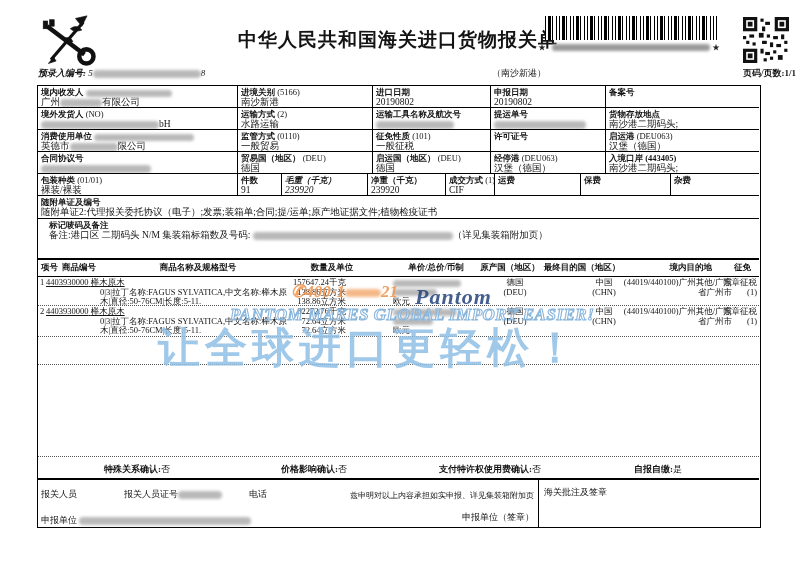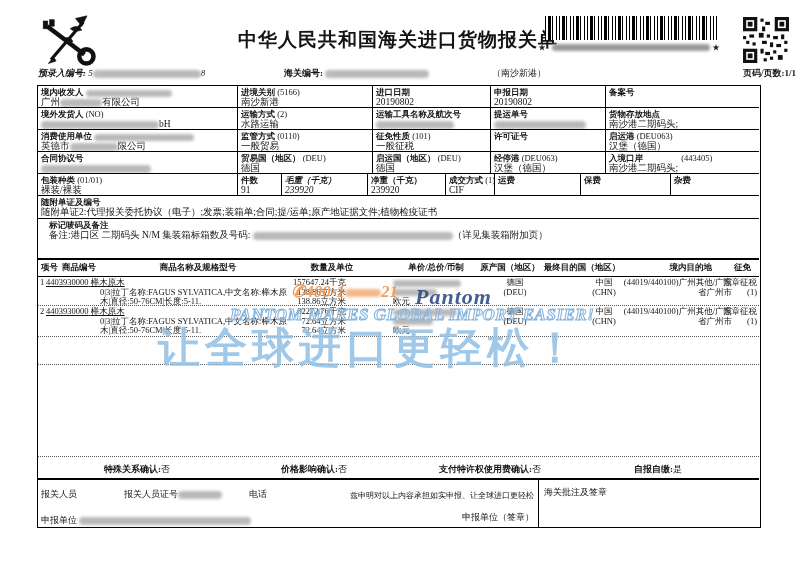--- a/index.html
+++ b/index.html
@@ -120,24 +120,20 @@
         <rect x="4" y="11" width="3" height="2"></rect>
       <rect x="2" y="15" width="2" height="2"></rect>
         <rect x="6" y="16" width="2" height="2"></rect>
     </g>
   </svg>
 
   <div class="inforow" style="left:38px;font-style:italic;">
     <span>预录入编号:</span>
     <span class="norm">5</span><span class="redact" style="width:108px;"></span><span class="norm">8</span>
   </div>
-  <div class="inforow" style="left:284px;">
-    <span>海关编号:</span>
-    <span class="redact" style="width:104px;"></span>
-  </div>
   <div class="inforow norm" style="left:492px;font-weight:normal;">（南沙新港）</div>
   <div class="inforow" style="right:4px;">页码/页数:1/1</div>
 
   <div class="form">
 
     <div class="cell bR bB" style="left:0;top:0;width:200px;height:22px;">
       <div class="lbl"><span>境内收发人</span> <span class="redact sm" style="width:86px;"></span></div>
       <div class="val"><span>广州</span><span class="redact" style="width:42px;"></span><span>有限公司</span></div>
     </div>
     <div class="cell bR bB" style="left:200px;top:0;width:135px;height:22px;">
@@ -207,21 +203,21 @@
     </div>
     <div class="cell bR bB" style="left:335px;top:66px;width:118px;height:22px;">
       <div class="lbl"><span>启运国（地区）</span> <span style="font-weight:normal;">(DEU)</span></div>
       <div class="val">德国</div>
     </div>
     <div class="cell bR bB" style="left:453px;top:66px;width:115px;height:22px;">
       <div class="lbl"><span>经停港</span> <span style="font-weight:normal;">(DEU063)</span></div>
       <div class="val">汉堡（德国）</div>
     </div>
     <div class="cell bB" style="left:568px;top:66px;width:153px;height:22px;">
-      <div class="lbl"><span>入境口岸</span> <span style="font-weight:normal;margin-left:36px;">(443405)</span></div>
+      <div class="lbl"><span>入境口岸</span> <span style="font-weight:bold;">(443405)</span></div>
       <div class="val">南沙港二期码头;</div>
     </div>
 
     <div class="cell bR bB" style="left:0;top:88px;width:200px;height:22px;">
       <div class="lbl"><span>包装种类</span> <span style="font-weight:normal;">(01/01)</span></div>
       <div class="val">裸装/裸装</div>
     </div>
     <div class="cell bR bB" style="left:200px;top:88px;width:44px;height:22px;">
       <div class="lbl">件数</div>
       <div class="val">91</div>
@@ -341,21 +337,21 @@
     <div class="conf" style="left:66px;top:377px;"><b>特殊关系确认:</b><span>否</span></div>
     <div class="conf" style="left:243px;top:377px;"><b>价格影响确认:</b><span>否</span></div>
     <div class="conf" style="left:401px;top:377px;"><b>支付特许权使用费确认:</b><span>否</span></div>
     <div class="conf" style="left:596px;top:377px;"><b>自报自缴:</b><span>是</span></div>
     <div class="hline thick" style="top:392px;"></div>
 
     <div class="vdiv" style="left:500px;top:392px;height:49px;"></div>
     <div class="foot-lbl" style="left:3px;top:402px;">报关人员</div>
     <div class="foot-lbl" style="left:86px;top:402px;"><span>报关人员证号</span><span class="redact" style="width:44px;"></span></div>
     <div class="foot-lbl" style="left:211px;top:402px;">电话</div>
-    <div class="statement" style="left:300px;top:404px;width:196px;text-align:right;">兹申明对以上内容承担如实申报、让全球进口更轻松</div>
+    <div class="statement" style="left:300px;top:404px;width:196px;text-align:right;">兹申明对以上内容承担如实申报、详见集装箱附加页</div>
     <div class="foot-lbl" style="left:400px;top:425px;width:96px;text-align:right;">申报单位（签章）</div>
     <div class="foot-lbl" style="left:506px;top:400px;">海关批注及签章</div>
     <div class="foot-lbl" style="left:3px;top:428px;"><span>申报单位</span> <span class="redact" style="width:172px;"></span></div>
   </div>
 
   <div class="wm wm-phone" style="left:291px;top:281px;">
     <span>✆</span><span>400-1</span><span class="redact" style="width:36px;"></span><span>21</span>
   </div>
   <div class="wm wm-brand" style="left:415px;top:284px;">Pantom</div>
   <div class="wm wm-en" style="left:230px;top:305px;">PANTOM MAKES GLOBAL IMPORT EASIER!</div>

